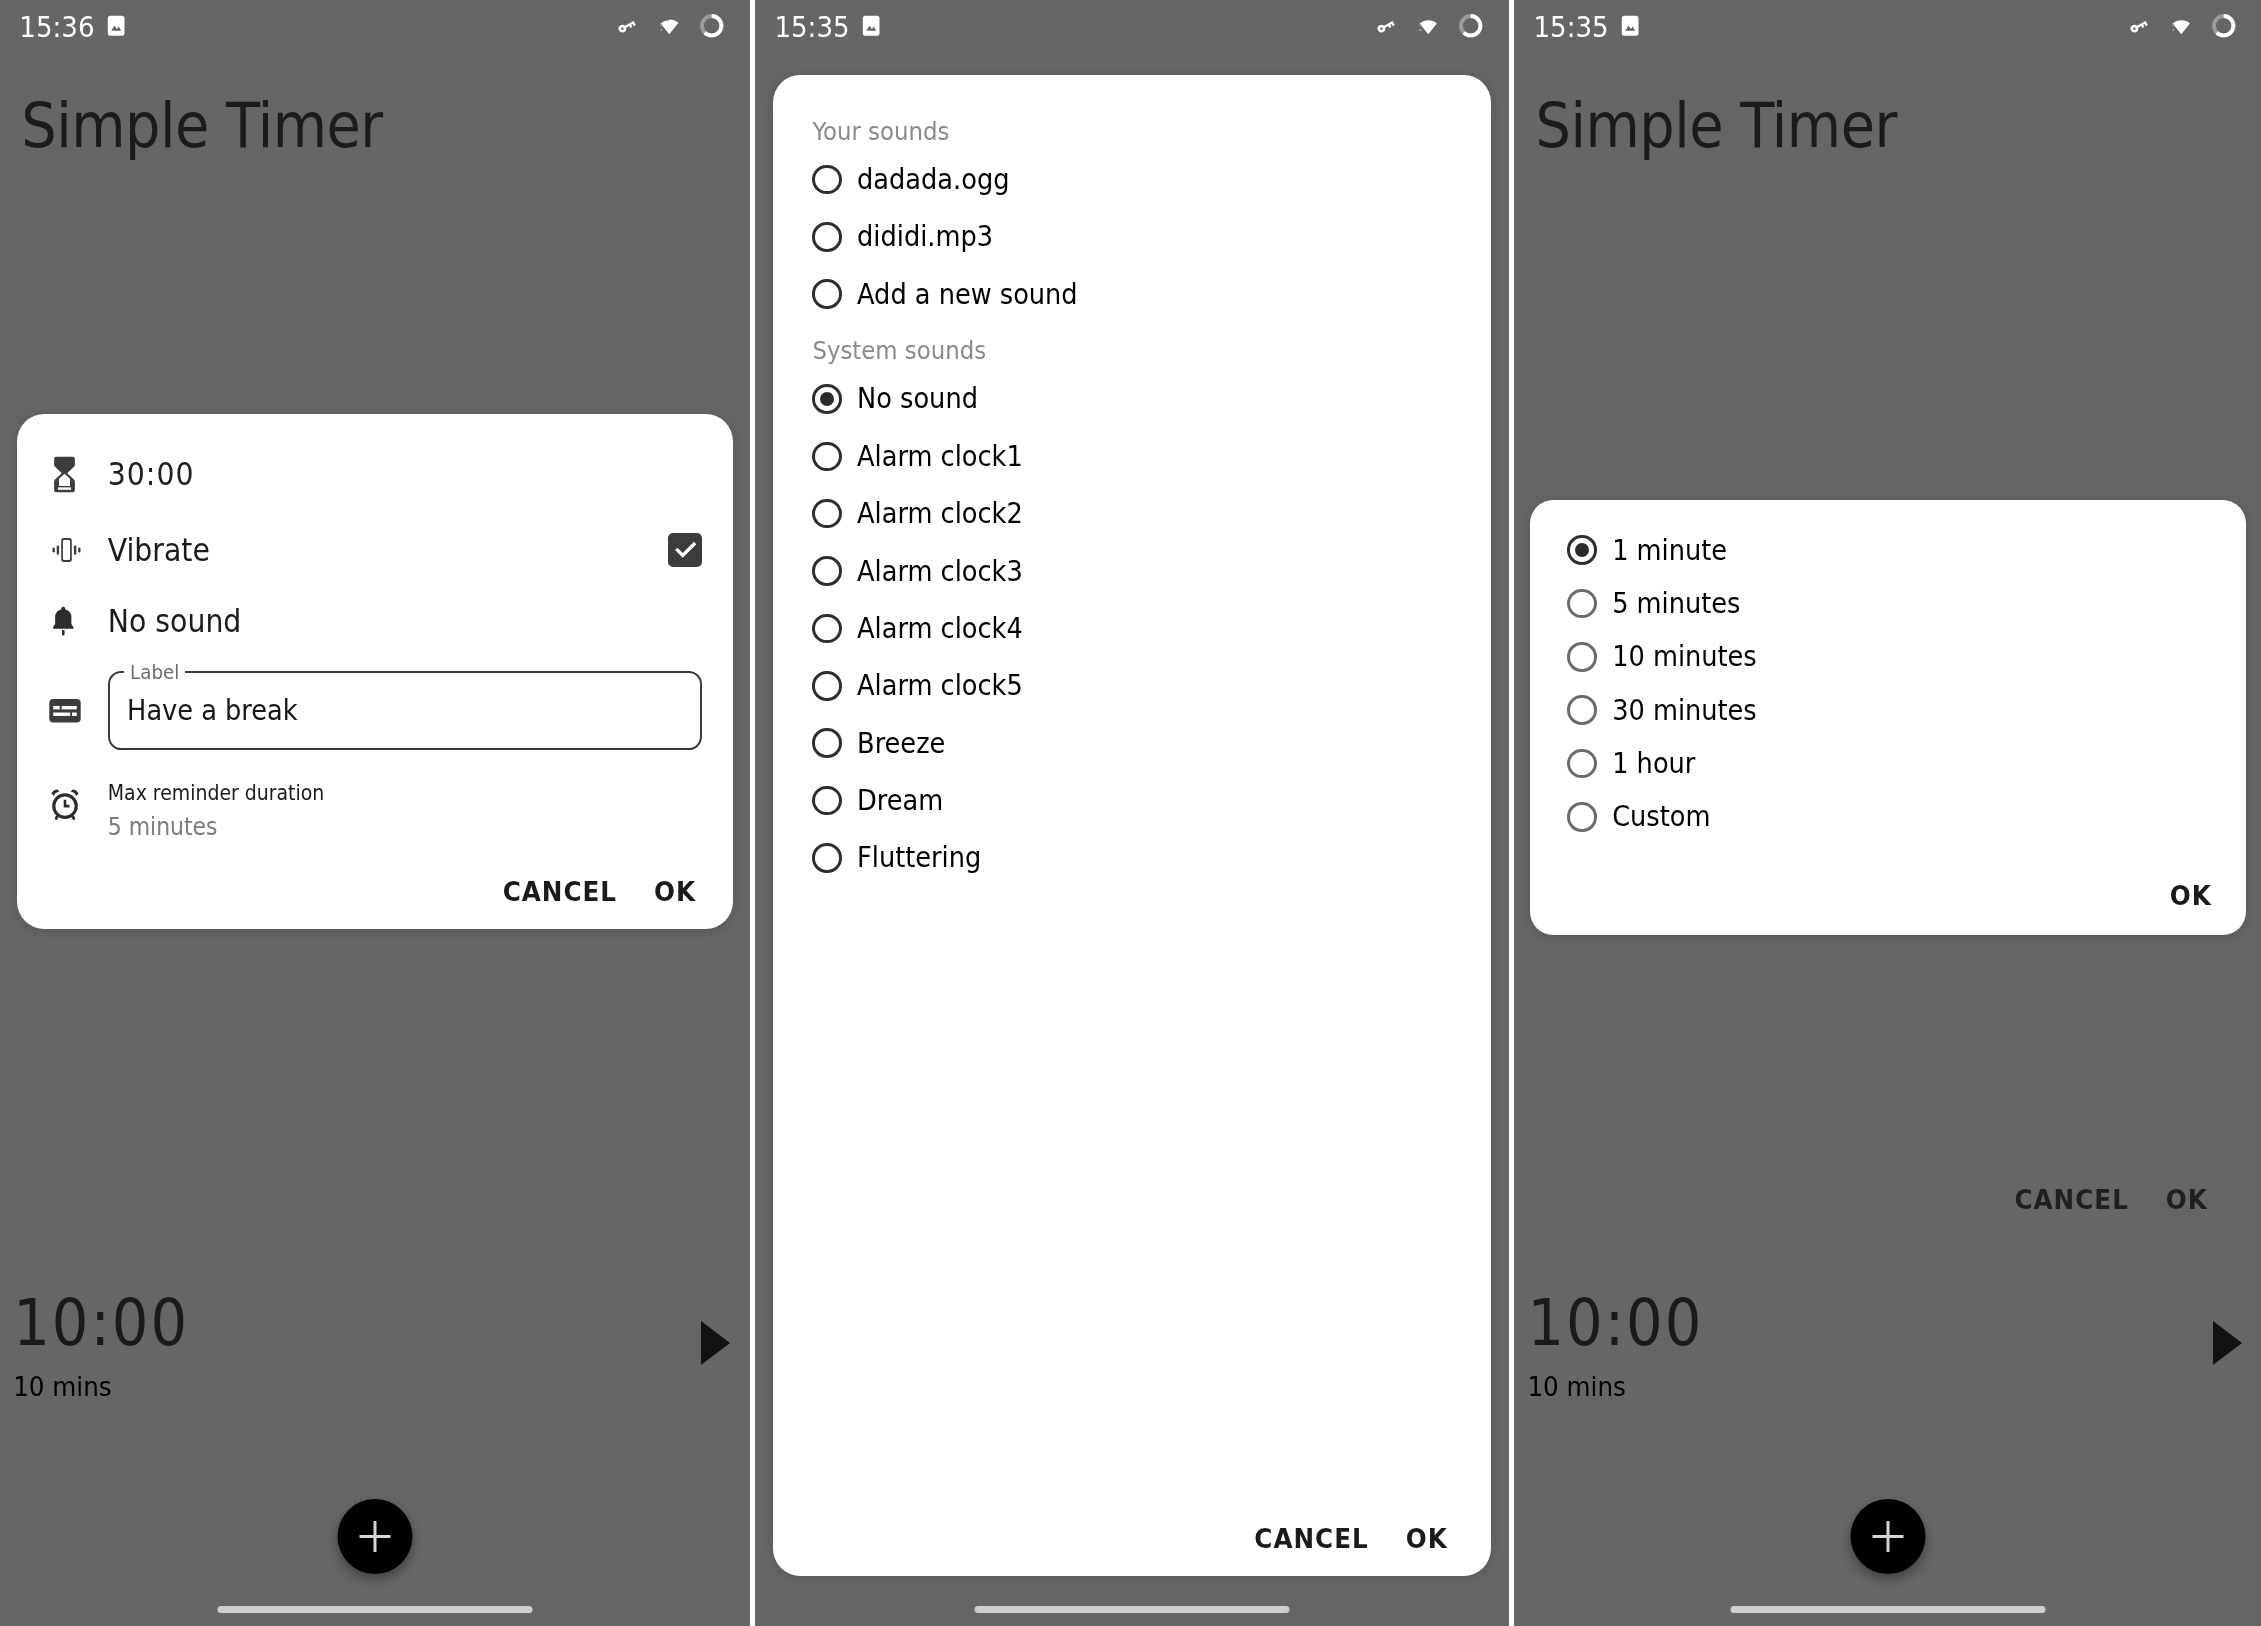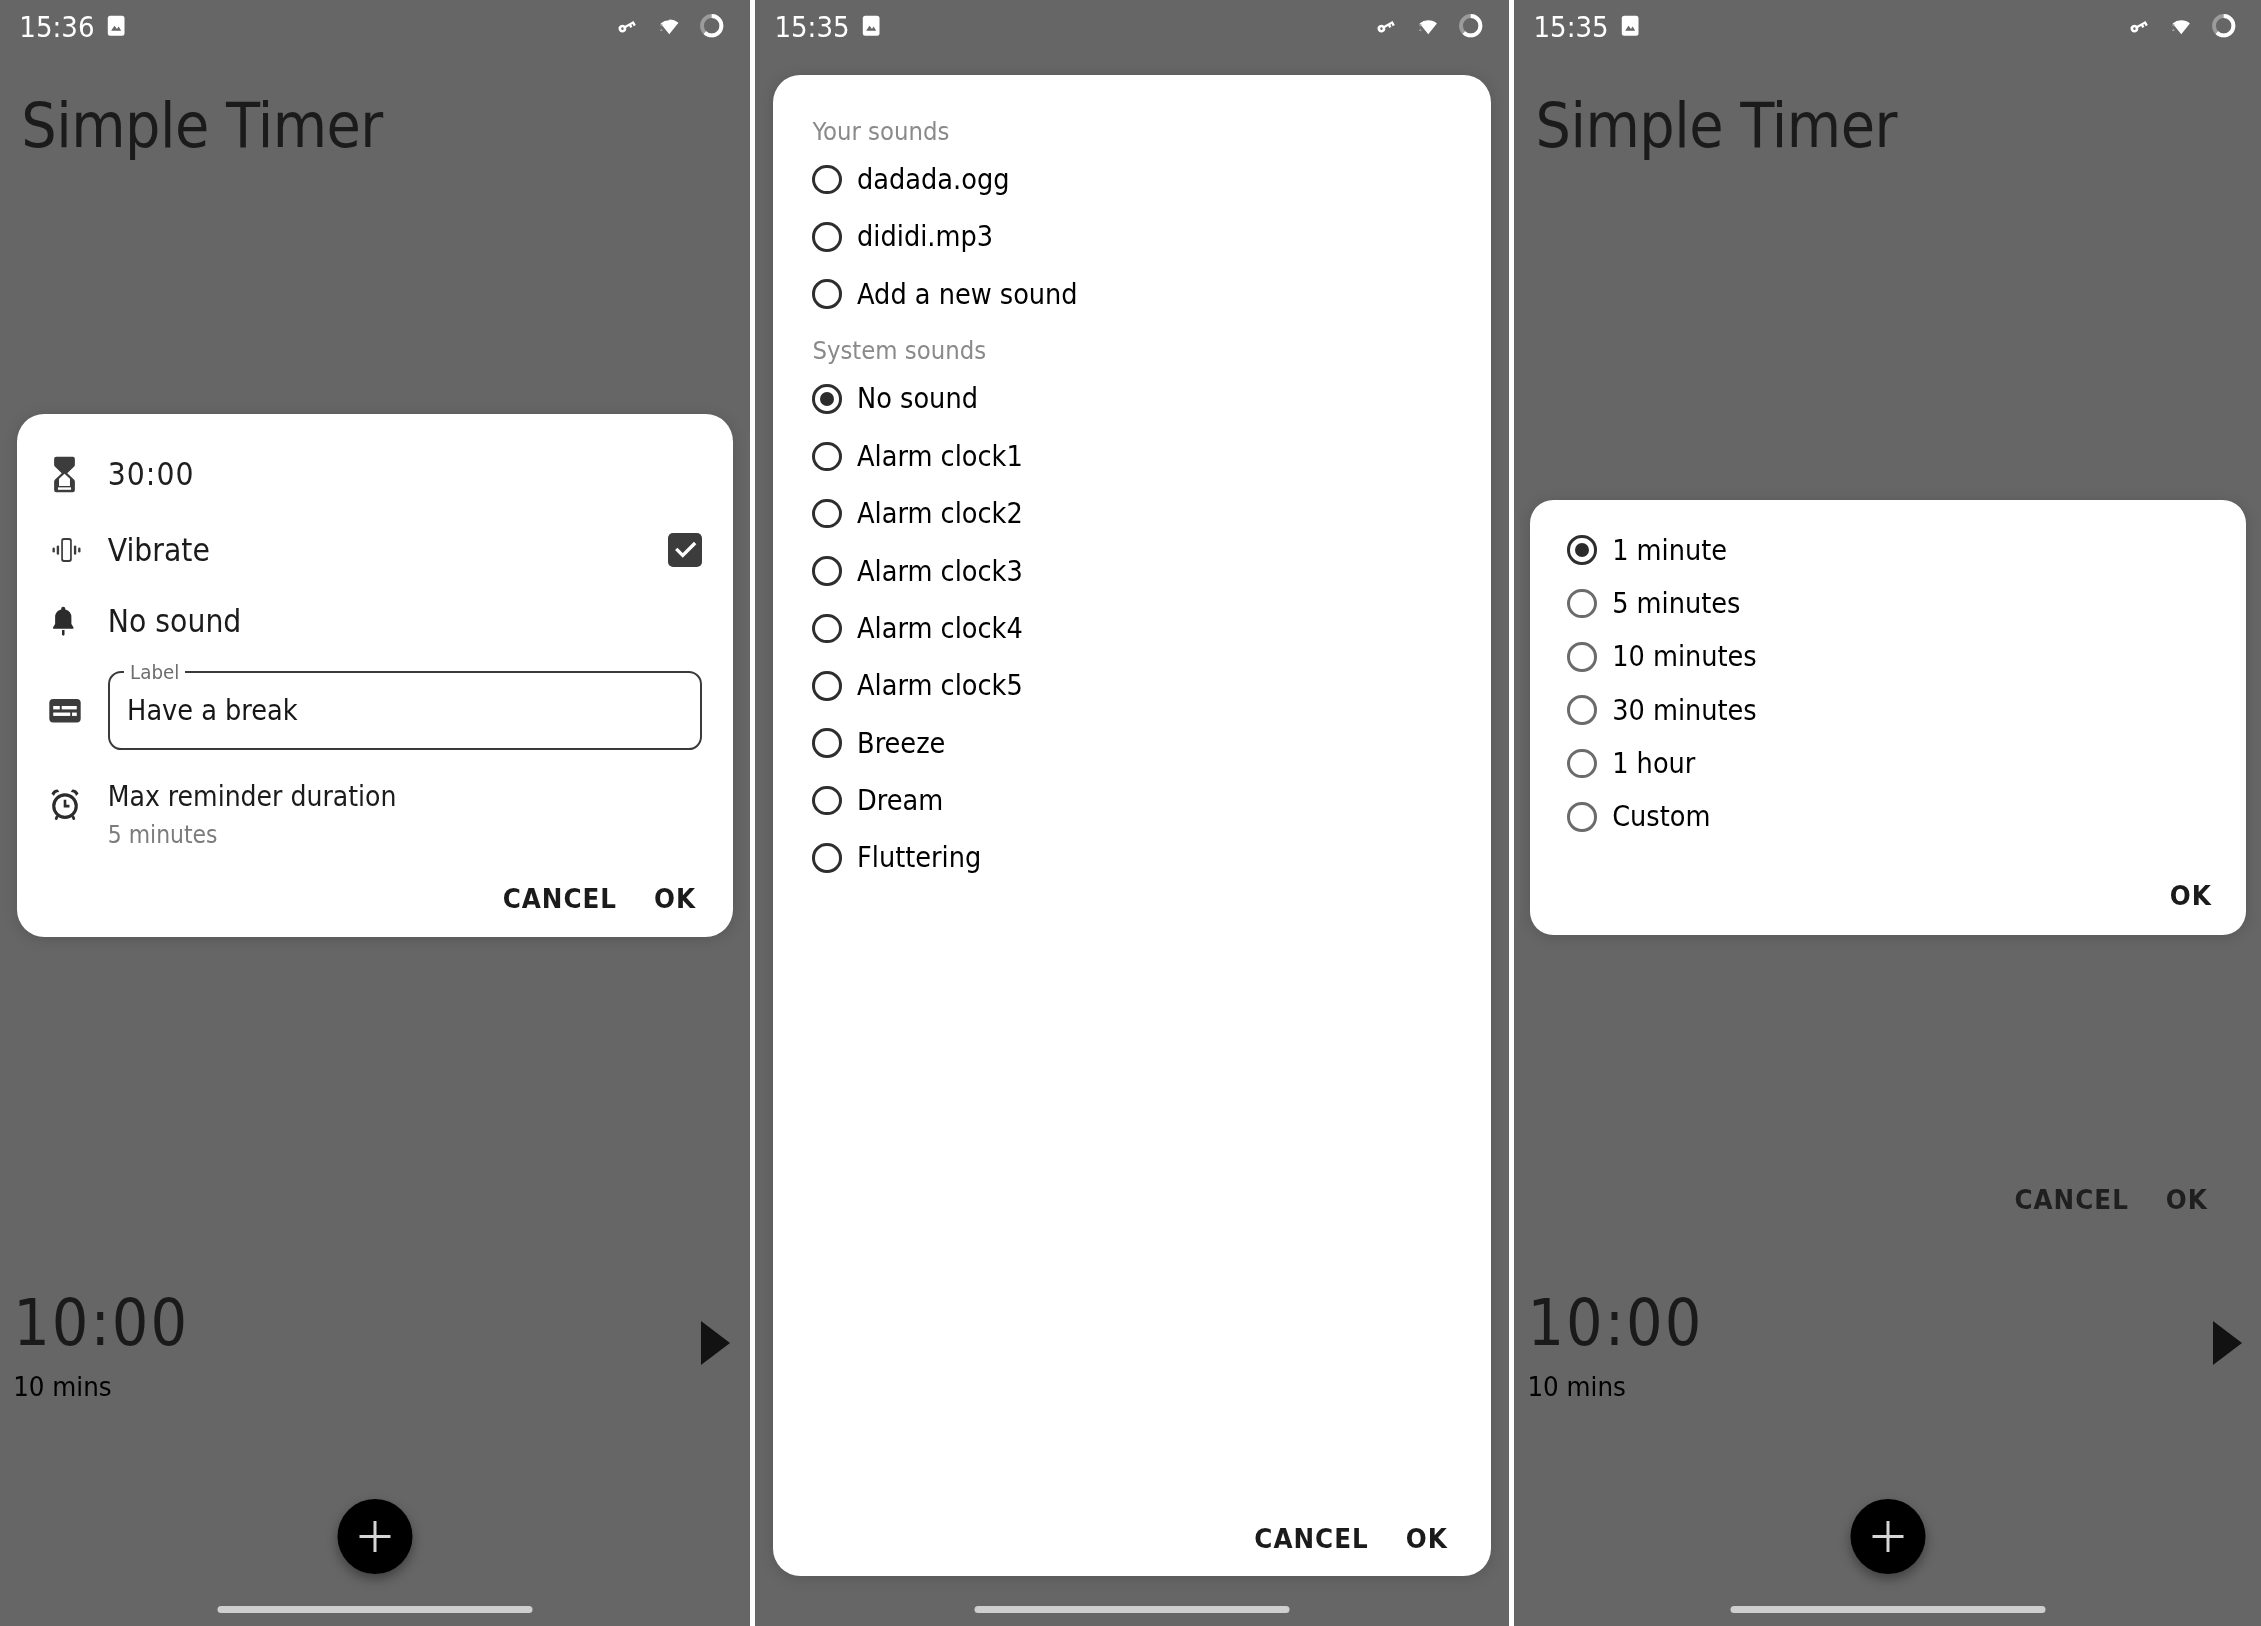--- a/index.html
+++ b/index.html
@@ -131,21 +131,21 @@
     position: absolute; top: -13.2px; left: 14.2px; background: #ffffff;
     padding: 0 6.1px; font-size: 20.3px; color: #6d6d6d;
     font-family: "DejaVu Sans Condensed", "Liberation Sans", sans-serif;
   }
   .textfield .val {
     font-size: 28.5px; color: #161616;
     font-family: "DejaVu Sans Condensed", "Liberation Sans", sans-serif;
   }
   .row-maxdur { padding: 19.3px 0 5.1px 0; align-items: flex-start; }
   .maxdur-main {
-    font-size: 28px; color: #1b1b1b; line-height: 1.1;
+    font-size: 21px; color: #1b1b1b; line-height: 1.1;
     font-family: "DejaVu Sans Condensed", "Liberation Sans", sans-serif;
   }
   .maxdur-sub {
     font-size: 24.4px; color: #7c7c7c; margin-top: 7.1px;
     font-family: "DejaVu Sans Condensed", "Liberation Sans", sans-serif;
   }
   .dlg-actions {
     display: flex; justify-content: flex-end; align-items: center;
     gap: 37px; padding-top: 29.5px; padding-bottom: 4.1px; padding-right: 6.1px;
   }

